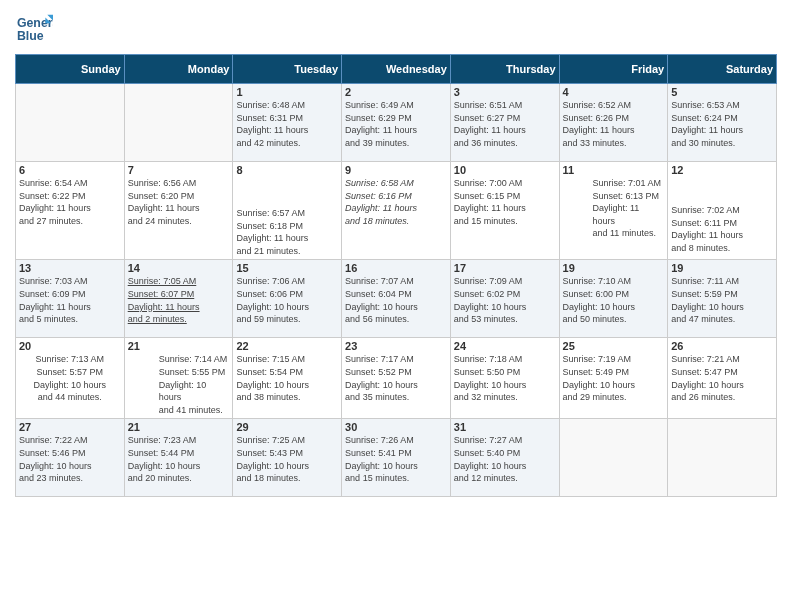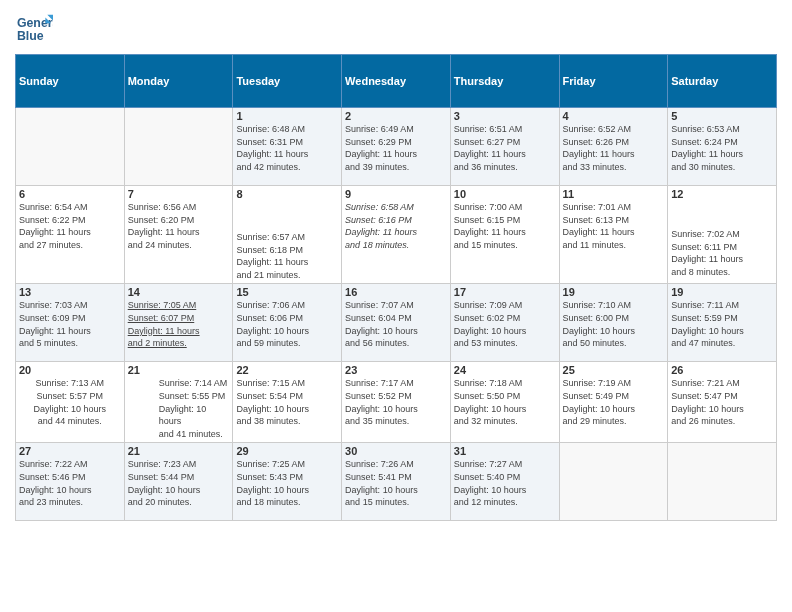--- a/index.html
+++ b/index.html
@@ -43,25 +43,25 @@
     .location-title {
       font-size: 15px;
       color: #444;
     }
     table {
       width: 100%;
       border-collapse: collapse;
       table-layout: fixed;
     }
     th {
-      background-color: #0369a1;
+      background-color: #0c4a6e;
       color: #fff;
       font-size: 11px;
-      padding: 20px 3px;
-      text-align: left;
+      padding: 8px 3px;
+      text-align: right;
       border: 1px solid #5a8fc0;
     }
     td {
       border: 1px solid #ccc;
       vertical-align: top;
       padding: 2px 3px;
       font-size: 9.5px;
       color: #333;
       height: 78px;
       background: #fff;
@@ -190,21 +190,21 @@
           </td>
           <td>
             <span class="day-num">10</span>
             <div class="day-info" style="white-space: pre-line;">Sunrise: 7:00 AM
 Sunset: 6:15 PM
 Daylight: 11 hours
 and 15 minutes.</div>
           </td>
           <td>
             <span class="day-num">11</span>
-            <div class="day-info" style="white-space: pre-line;">Sunrise: 7:01 AM
+            <div class="day-info" style="white-space: pre-line; margin-left: 30px;">Sunrise: 7:01 AM
 Sunset: 6:13 PM
 Daylight: 11 hours
 and 11 minutes.</div>
           </td>
           <td>
             <span class="day-num">12</span>
             <div class="day-info" style="white-space: pre-line; margin-top: 28px;">Sunrise: 7:02 AM
 Sunset: 6:11 PM
 Daylight: 11 hours
 and 8 minutes.</div>

